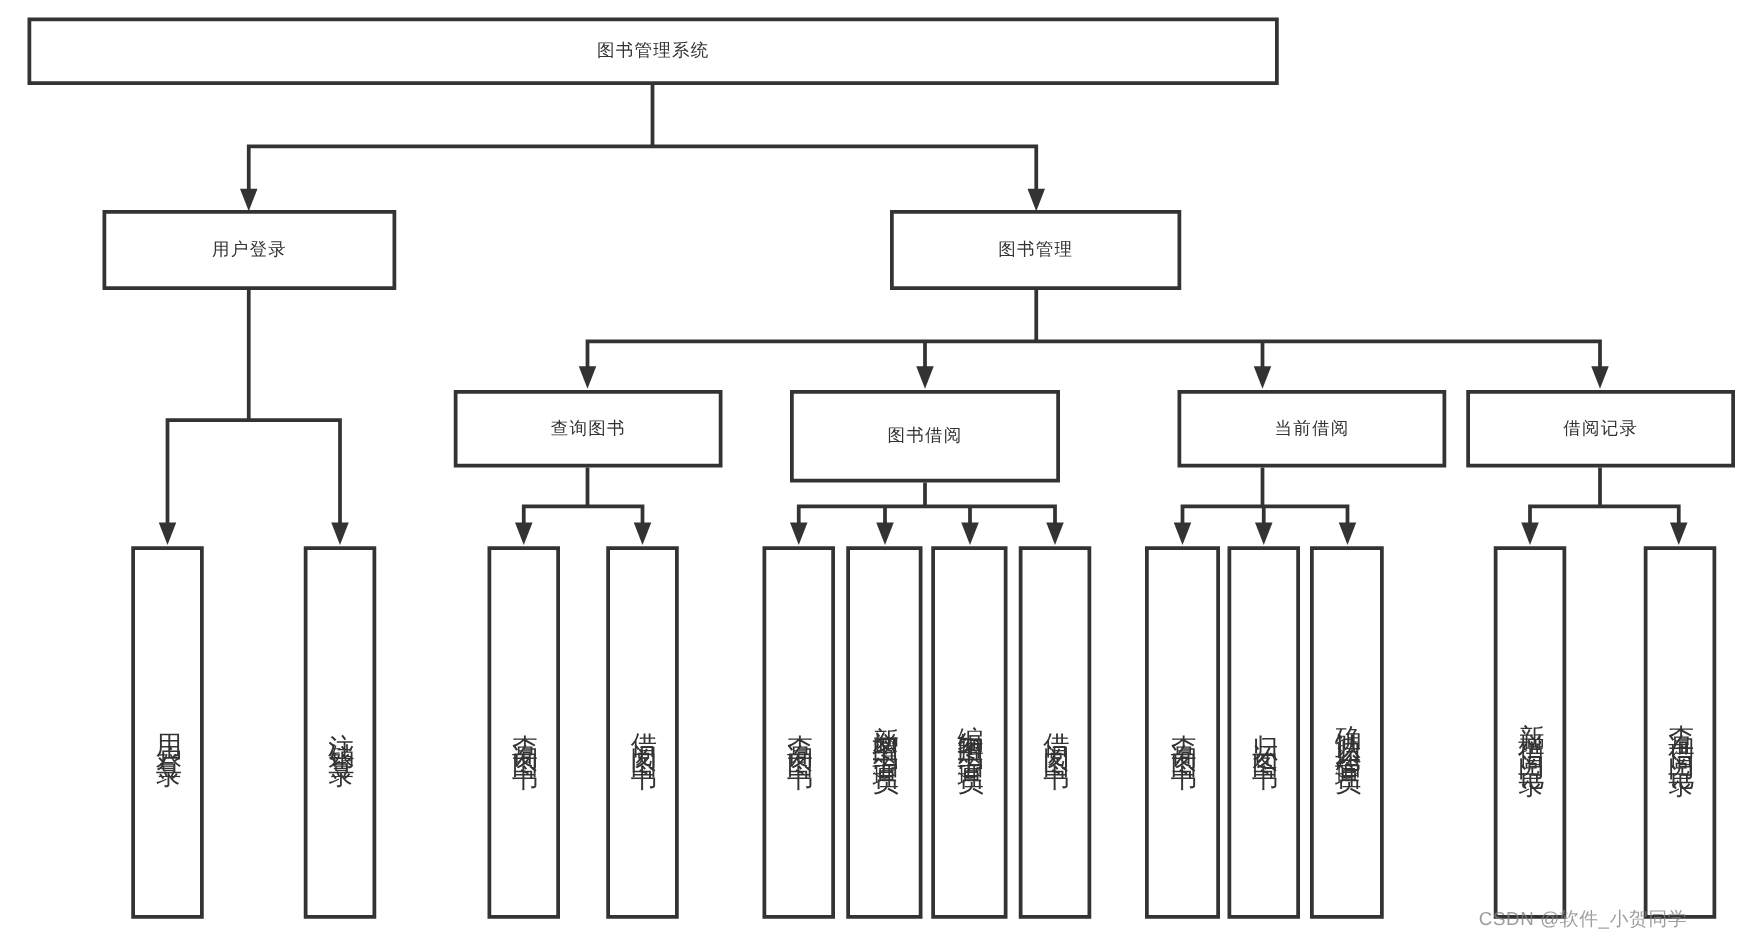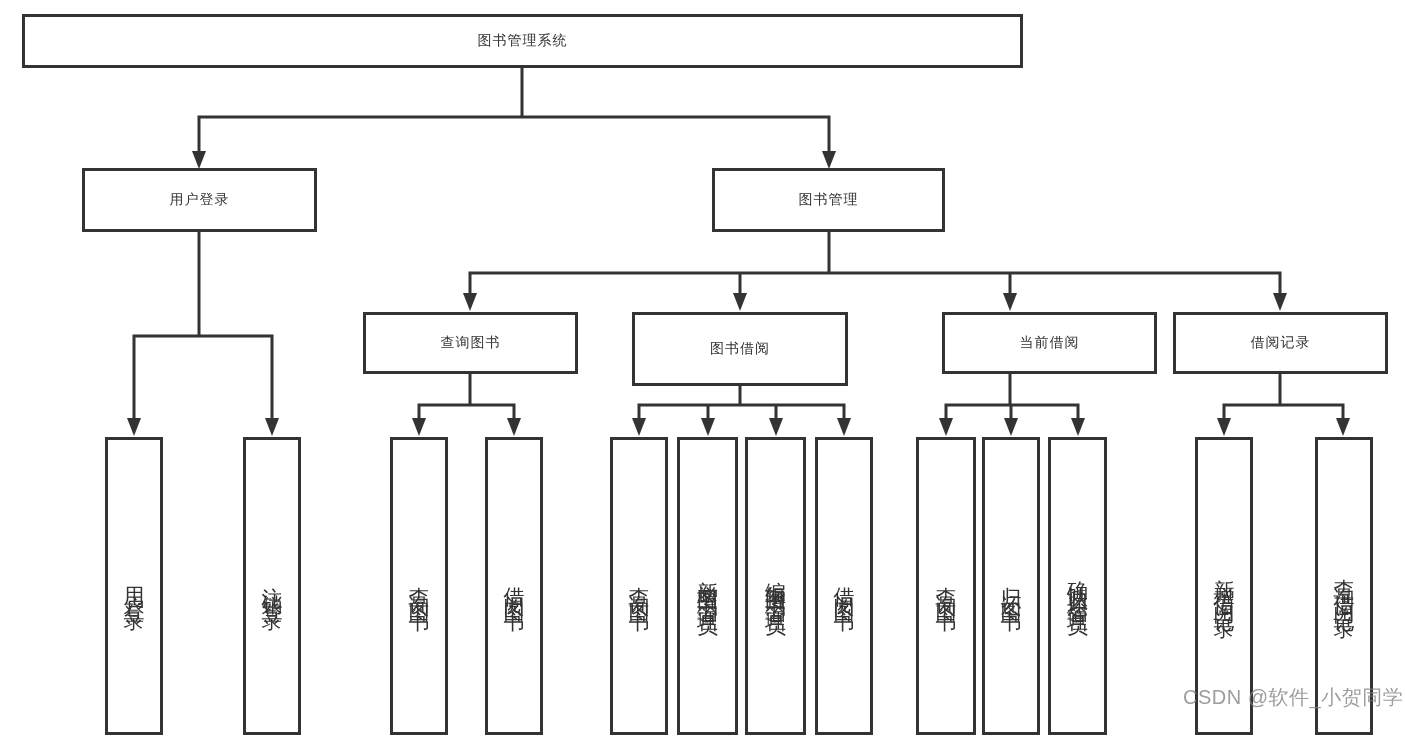--- a/index.html
+++ b/index.html
@@ -43,22 +43,22 @@
     writing-mode: vertical-rl;
     text-orientation: mixed;
     font-size: 21px;
     letter-spacing: 8px;
     white-space: nowrap;
     color: #333333;
   }
   .watermark {
     position: absolute;
     left: 1183px;
-    top: 684px;
-    font-size: 20px;
+    top: 726px;
+    font-size: 15px;
     color: rgba(130, 130, 130, 0.78);
     white-space: nowrap;
     z-index: 5;
     letter-spacing: 0.5px;
   }
 </style>
 </head>
 <body>
 
 <div class="stage">

